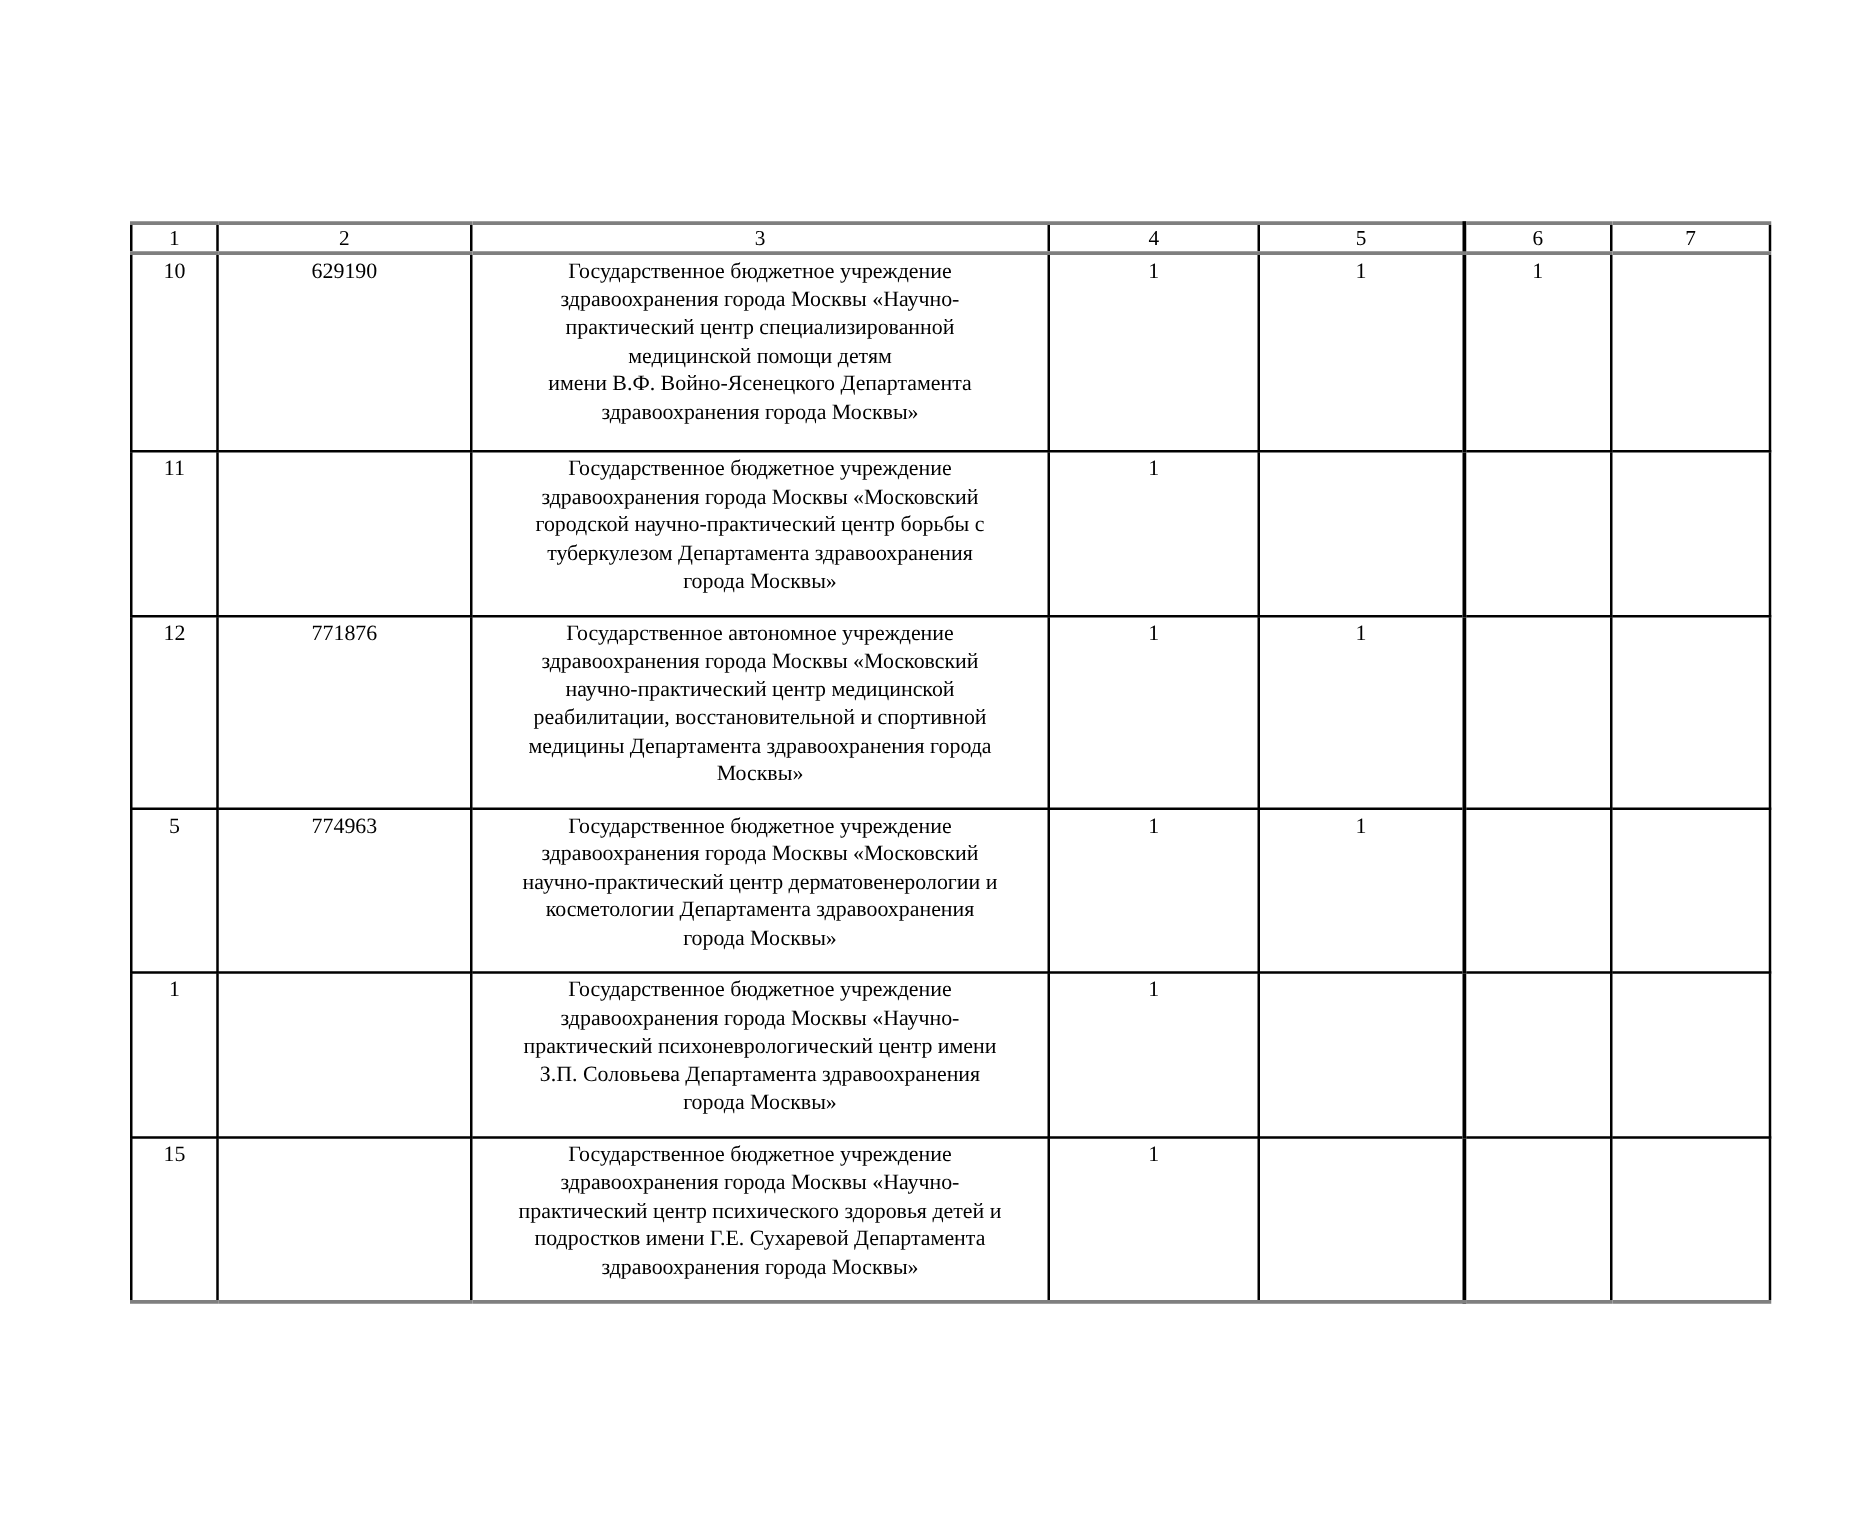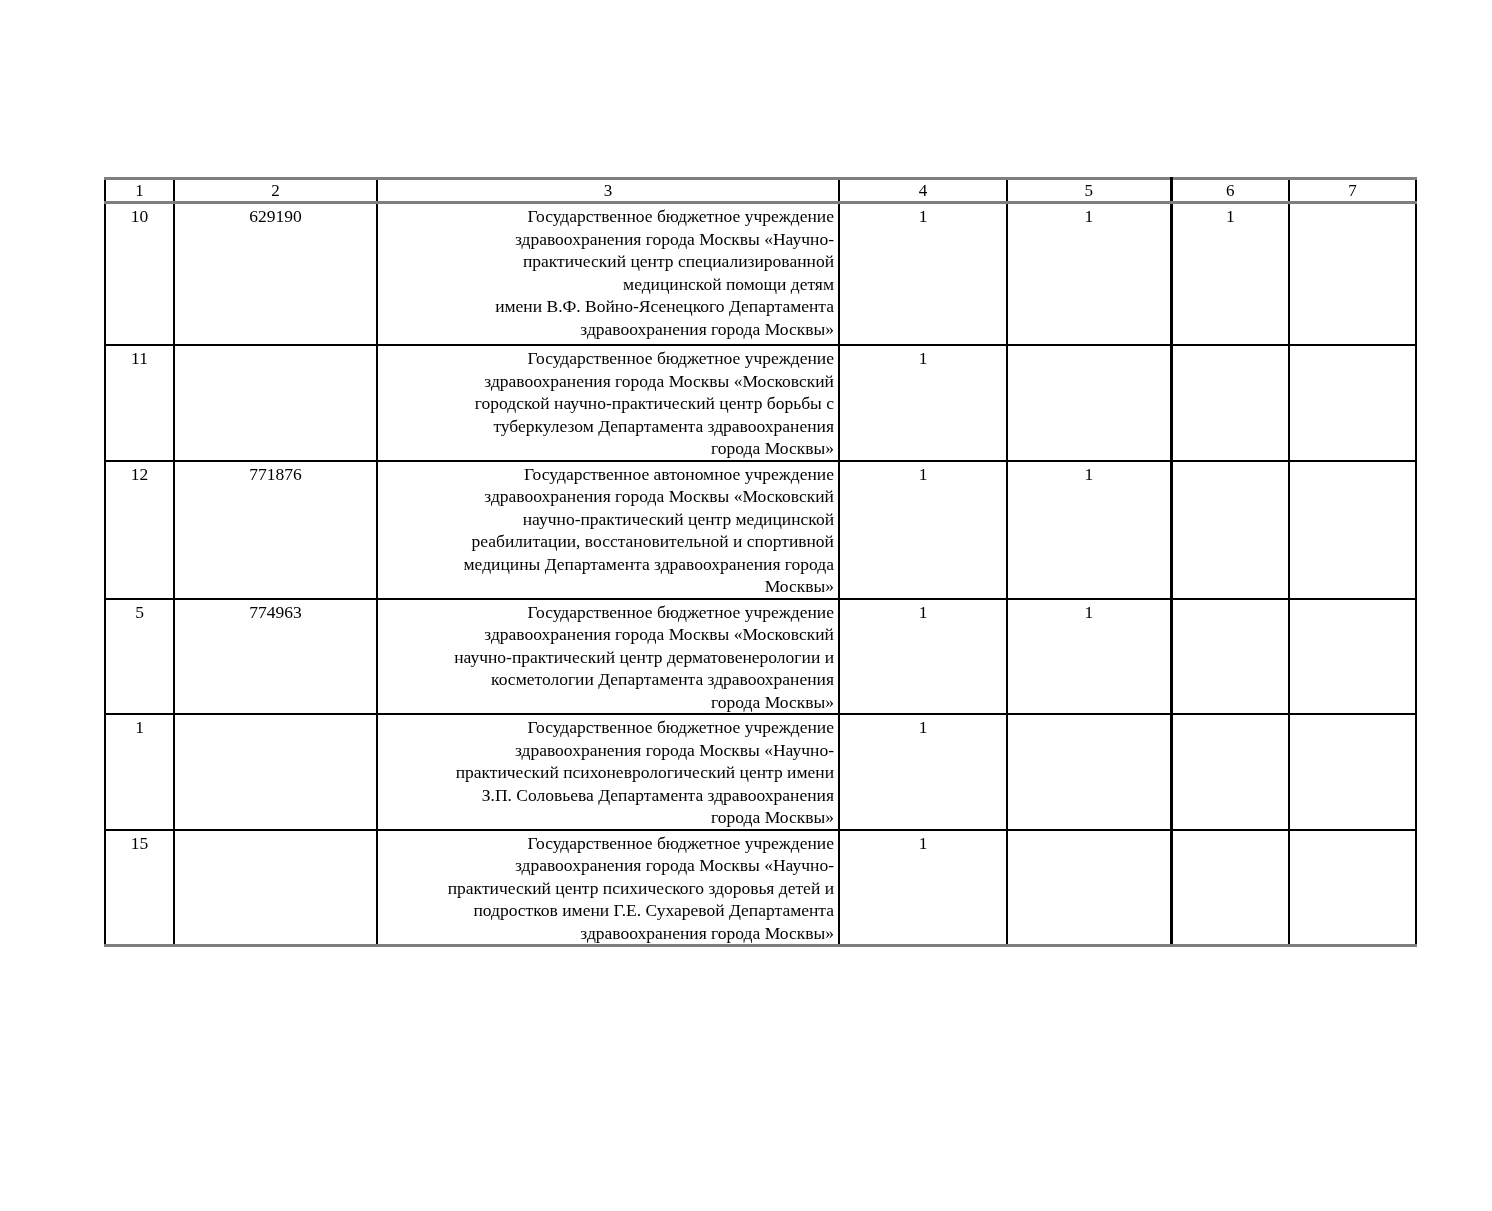--- a/index.html
+++ b/index.html
@@ -33,42 +33,42 @@
   col.c3 { width: 462px; }
   col.c4 { width: 168px; }
   col.c5 { width: 164px; }
   col.c6 { width: 118px; }
   col.c7 { width: 127px; }
 
   th, td {
     border: 2px solid #000000;
     vertical-align: top;
     text-align: center;
-    padding: 1px 4px 0 4px;
+    padding: 1px 4px 16px 4px;
     font-size: 17.5px;
     line-height: 22.5px;
     font-weight: normal;
     overflow: hidden;
   }
   thead th {
     height: 19px;
     padding: 0;
     line-height: 21px;
     font-size: 17px;
     border-top: 3px solid #7f7f7f;
     border-bottom: 3px solid #7f7f7f;
   }
   
   .thick-right { border-right: 3.5px solid #000000; }
   
   tbody tr:last-child td { border-bottom: 3.5px solid #7f7f7f; }
 
   td.name-cell {
     white-space: pre-line;
-    text-align: right;
+    text-align: center;
   }
   tr.r0 td { height: 139px; }
   tr.r1 td { height: 109px; margin-top: 20px; }
   tr.r2 td { height: 134px; margin-top: 48px; }
   tr.r3 td { height: 109px; }
   tr.r4 td { height: 109px; }
   tr.r5 td { height: 107px; }
 </style>
 </head>
 <body>

